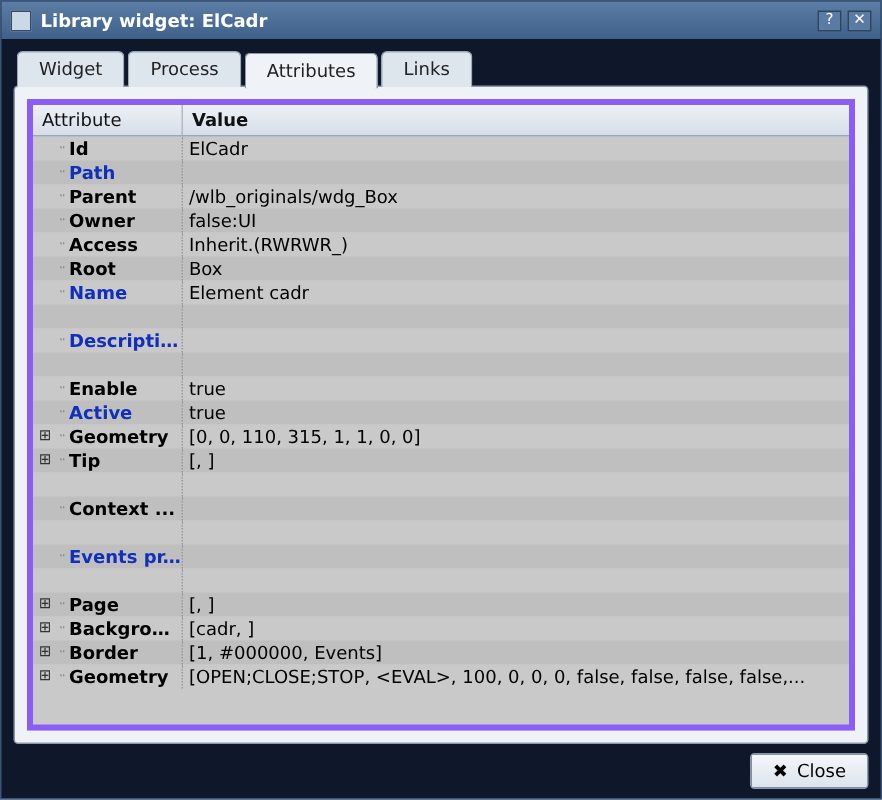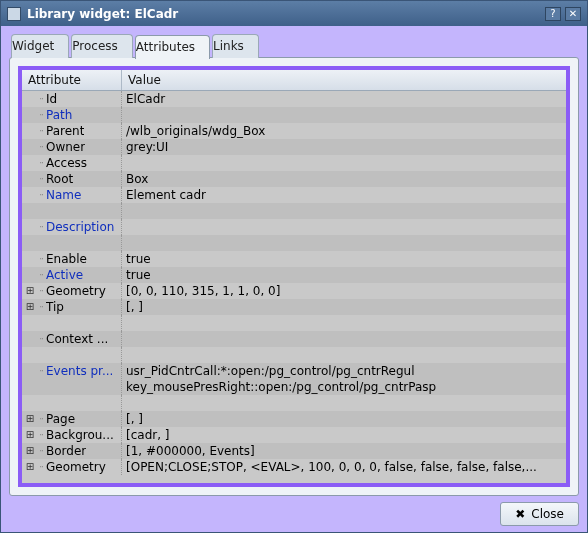--- a/index.html
+++ b/index.html
@@ -8,21 +8,21 @@
     font-family: "DejaVu Sans", "Liberation Sans", Arial, sans-serif;
     font-size: 12px;
     background: #6a84a4;
     width: 588px;
     height: 533px;
     overflow: hidden;
   }
   .window {
     width: 588px;
     height: 533px;
-    background: #c4b5fd;
+    background: #0f172a;
     border: 1px solid #3a5577;
     display: flex;
     flex-direction: column;
   }
   .titlebar {
     height: 25px;
     background: linear-gradient(#5c7ea6, #3f6089);
     color: #fff;
     display: flex;
     align-items: center;
@@ -54,21 +54,21 @@
     flex-direction: column;
   }
   .tabs {
     display: flex;
     gap: 2px;
     margin-bottom: -1px;
     padding-left: 2px;
     z-index: 2;
   }
   .tab {
-    padding: 4px 14px 4px 0;
+    padding: 4px 14px 4px 14px;
     background: #dde5ed;
     border: 1px solid #9aa8b7;
     border-bottom: none;
     border-radius: 4px 4px 0 0;
     color: #222;
     cursor: pointer;
   }
   .tab.active {
     background: #eff3f7;
     border-color: #8b9aab;
@@ -98,21 +98,21 @@
     background: linear-gradient(#edf1f6, #d6dee8);
     border-bottom: 1px solid #9aa8b7;
   }
   .th {
     padding: 3px 6px;
     font-size: 12px;
     color: #111;
     border-right: 1px solid #adb9c7;
   }
   .th.attr { width: 100px; }
-  .th.val  { flex: 1; border-right: none; }
+  .th.val  { flex: 1; border-right: none; font-weight: bold; }
   .tbody {
     flex: 1;
     overflow: hidden;
     font-size: 12px;
   }
   .row {
     display: flex;
     line-height: 16px;
   }
   .row:nth-child(odd) { background: #c9c9c9; }
@@ -147,20 +147,21 @@
     font-size: 9px;
     line-height: 16px;
     flex: none;
     letter-spacing: -1px;
   }
   .aname {
     padding-left: 0px;
     color: #000;
     overflow: hidden;
     text-overflow: ellipsis;
+    font-weight: bold;
   }
   .aname.link { color: #102fbd; text-align: center; }
   .spacer-row { height: 16px; }
   .footer {
     display: flex;
     justify-content: flex-end;
     padding-top: 6px;
   }
   .btn {
     background: linear-gradient(#f4f7fa, #dbe3ec);
@@ -225,28 +226,29 @@
                 <span class="aname">Parent</span>
               </div>
               <div class="cell-val">/wlb_originals/wdg_Box</div>
             </div>
             <div class="row">
               <div class="cell-attr">
                 <span class="exp"></span>
                 <span class="dots">··</span>
                 <span class="aname">Owner</span>
               </div>
-              <div class="cell-val">grey:UI</div>
+              <div class="cell-val">false:UI</div>
             </div>
             <div class="row">
               <div class="cell-attr">
                 <span class="exp"></span>
                 <span class="dots">··</span>
                 <span class="aname">Access</span>
               </div>
+              <div class="cell-val">Inherit.(RWRWR_)</div>
             </div>
             <div class="row">
               <div class="cell-attr">
                 <span class="exp"></span>
                 <span class="dots">··</span>
                 <span class="aname">Root</span>
               </div>
               <div class="cell-val">Box</div>
             </div>
             <div class="row">
@@ -320,22 +322,20 @@
             <div class="row spacer-row">
               <div class="cell-attr"></div>
               <div class="cell-val"></div>
             </div>
             <div class="row">
               <div class="cell-attr">
                 <span class="exp"></span>
                 <span class="dots">··</span>
                 <span class="aname link">Events pr...</span>
               </div>
-              <div class="cell-val">usr_PidCntrCall:*:open:/pg_control/pg_cntrRegul
-key_mousePresRight::open:/pg_control/pg_cntrPasp</div>
             </div>
             <div class="row spacer-row">
               <div class="cell-attr"></div>
               <div class="cell-val"></div>
             </div>
             <div class="row">
               <div class="cell-attr">
                 <span class="exp">⊞</span>
                 <span class="dots">··</span>
                 <span class="aname">Page</span>

